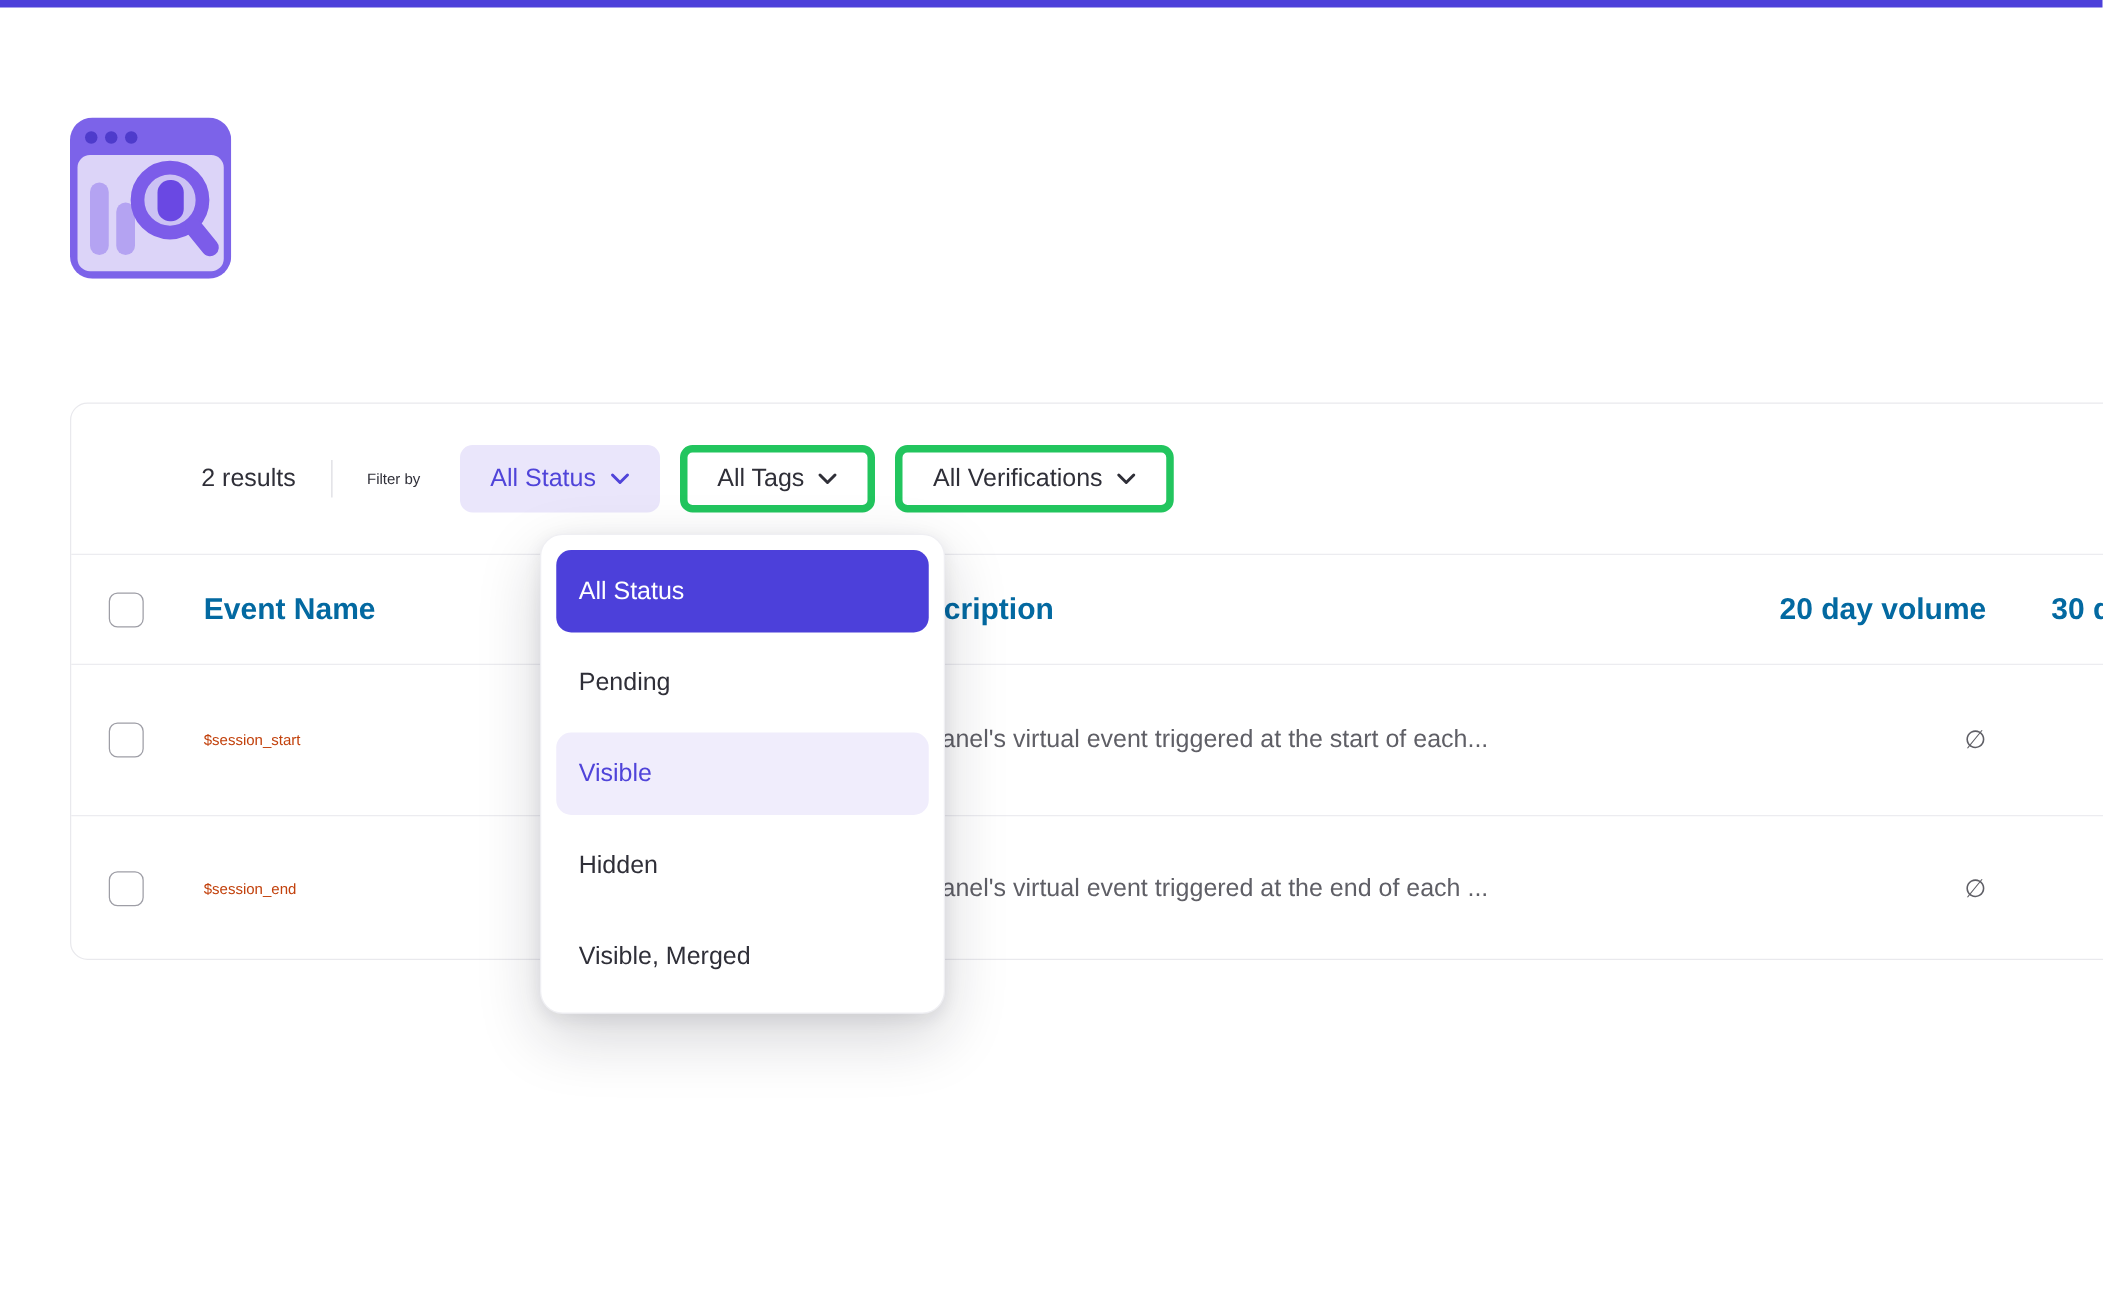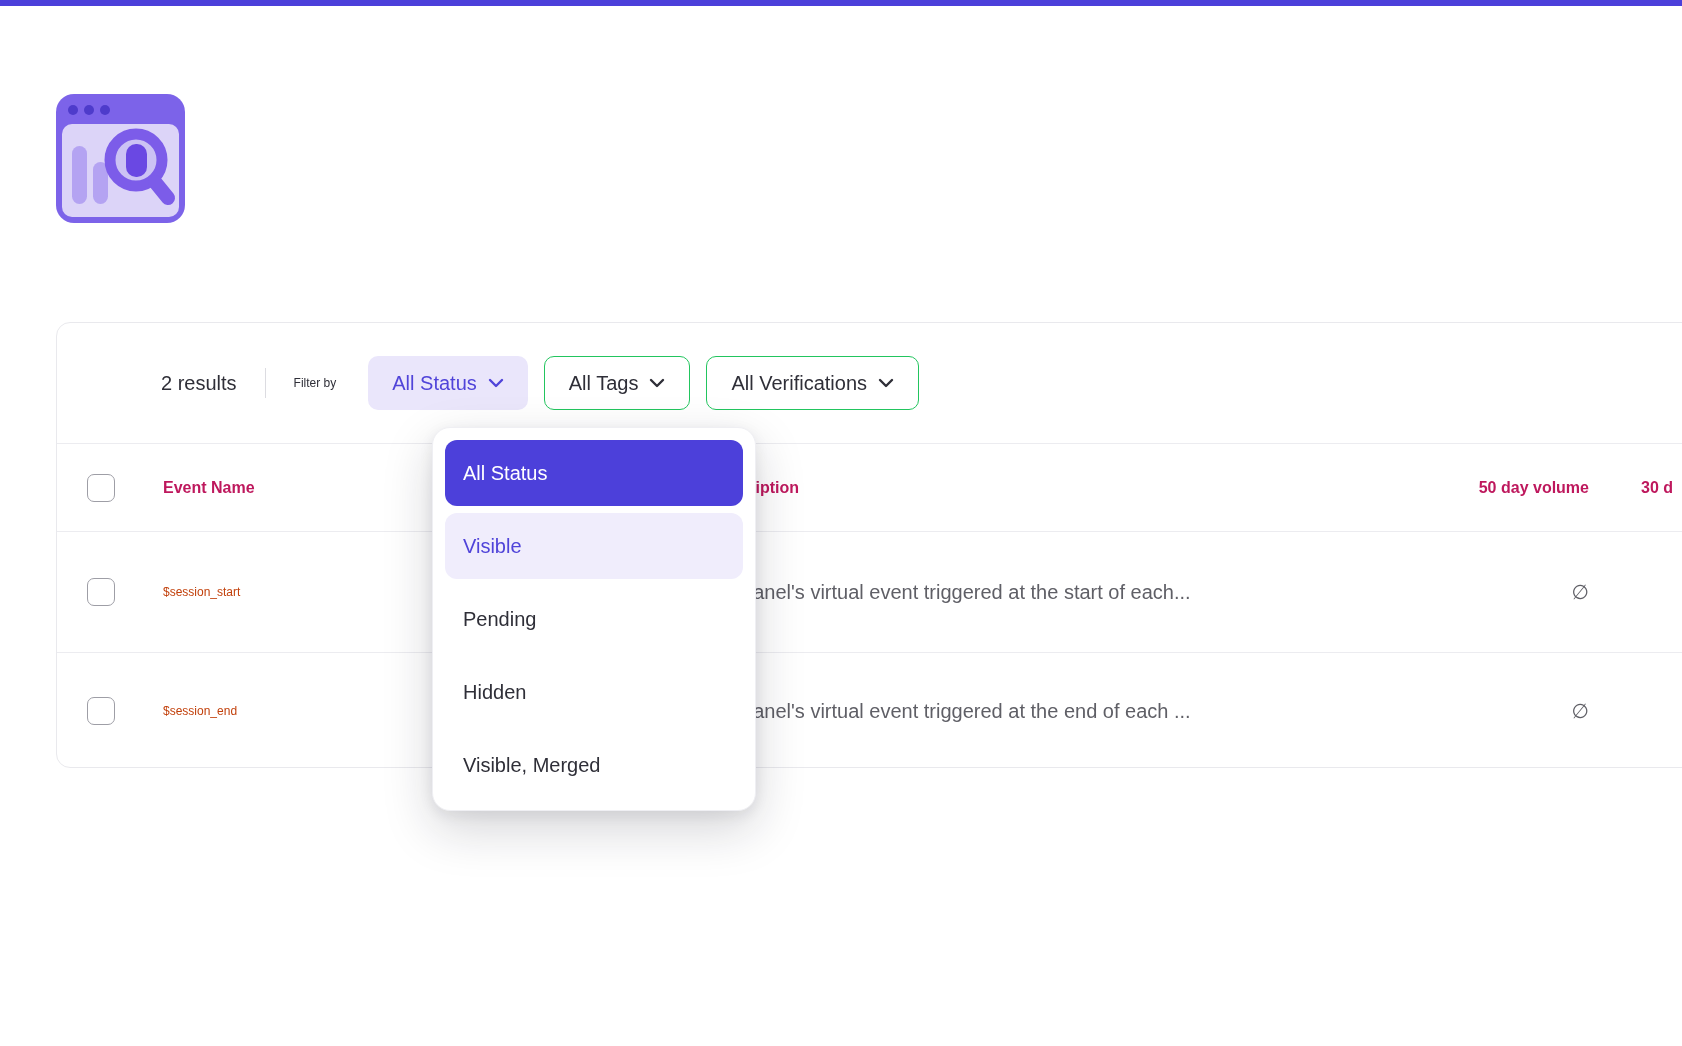--- a/index.html
+++ b/index.html
@@ -19,36 +19,36 @@
   .card { position:absolute; left:56px; top:322px; width:1680px; height:446px;
           background:#fff; border:1px solid #e9e9ed; border-radius:14px; }
 
   .filter-row { height:120px; display:flex; align-items:center; padding-left:104px; }
   .results-count { font-size:20px; font-weight:500; color:#2f2f38; }
   .v-divider { width:1px; height:30px; background:#dcdce1; margin:0 28px; }
   .filter-by { font-size:12px; color:#2f2f38; margin-right:32px; }
   .pill { height:54px; display:inline-flex; align-items:center; gap:11px; padding:0 24px;
           border-radius:10px; font-size:20px; font-weight:500; cursor:pointer; }
   .pill.active { background:#EAE6FB; color:#5044D9; border:none; }
-  .pill.plain { background:#fff; color:#2f2f38; border:1px solid #22c55e; margin-left:16px; }
+  .pill.plain { background:#fff; color:#2f2f38; border:6px solid #22c55e; margin-left:16px; }
   .chev { display:inline-block; }
 
   
   .thead { position:relative; height:89px; border-top:1px solid #ececf0; border-bottom:1px solid #ececf0; }
   .trow  { position:relative; }
   .trow.r1 { height:121px; border-bottom:1px solid #ececf0; }
   .trow.r2 { height:115px; }
   .cell { position:absolute; top:50%; transform:translateY(-50%); white-space:nowrap; }
   .checkbox { left:30px; width:28px; height:28px; border:1.5px solid #9e9ea6; border-radius:7px;
               background:#fff; cursor:pointer; }
   .col-name { left:106px; }
   .col-desc { left:654px; }
   .col-vol  { left:1317px; width:215px; text-align:right; }
   .col-extra{ left:1584px; }
-  .th { font-size:16px; font-weight:600; color:#be185d; }
+  .th { font-size:24px; font-weight:600; color:#0369a1; }
   .event-name { font-size:12px; font-weight:500; color:#c2410c; }
   .event-desc { font-size:20px; color:#5f5f66; }
   .vol-val { font-size:20px; color:#5f5f66; }
 
   
   .dropdown { position:absolute; left:432px; top:427px; width:324px; z-index:20;
               background:#fff; border:1px solid #efeff3; border-radius:18px; padding:12px;
               box-shadow:0 18px 50px rgba(23,23,37,0.18), 0 4px 14px rgba(23,23,37,0.08); }
   .dd-item { height:66px; display:flex; align-items:center; padding:0 18px; border-radius:12px;
              font-size:20px; font-weight:500; color:#2f2f38; margin-bottom:7px; cursor:pointer; }
@@ -106,21 +106,21 @@
       <svg class="chev" width="16" height="10" viewBox="0 0 16 10">
         <path d="M2 2 L8 8 L14 2" fill="none" stroke="#2f2f38" stroke-width="2.4" stroke-linecap="round" stroke-linejoin="round"></path>
       </svg>
     </span>
   </div>
 
   <div class="thead">
     <span class="cell checkbox"></span>
     <span class="cell col-name th">Event Name</span>
     <span class="cell col-desc th">Description</span>
-    <span class="cell col-vol th">50 day volume</span>
+    <span class="cell col-vol th">20 day volume</span>
     <span class="cell col-extra th">30 d</span>
   </div>
 
   <div class="trow r1">
     <span class="cell checkbox"></span>
     <span class="cell col-name event-name">$session_start</span>
     <span class="cell col-desc event-desc">Mixpanel's virtual event triggered at the start of each...</span>
     <span class="cell col-vol vol-val">∅</span>
   </div>
 
@@ -128,17 +128,17 @@
     <span class="cell checkbox"></span>
     <span class="cell col-name event-name">$session_end</span>
     <span class="cell col-desc event-desc">Mixpanel's virtual event triggered at the end of each ...</span>
     <span class="cell col-vol vol-val">∅</span>
   </div>
 
 </div>
 
 <div class="dropdown">
   <div class="dd-item selected">All Status</div>
+  <div class="dd-item">Pending</div>
   <div class="dd-item highlighted">Visible</div>
-  <div class="dd-item">Pending</div>
   <div class="dd-item">Hidden</div>
   <div class="dd-item">Visible, Merged</div>
 </div>
 
 </body></html>

